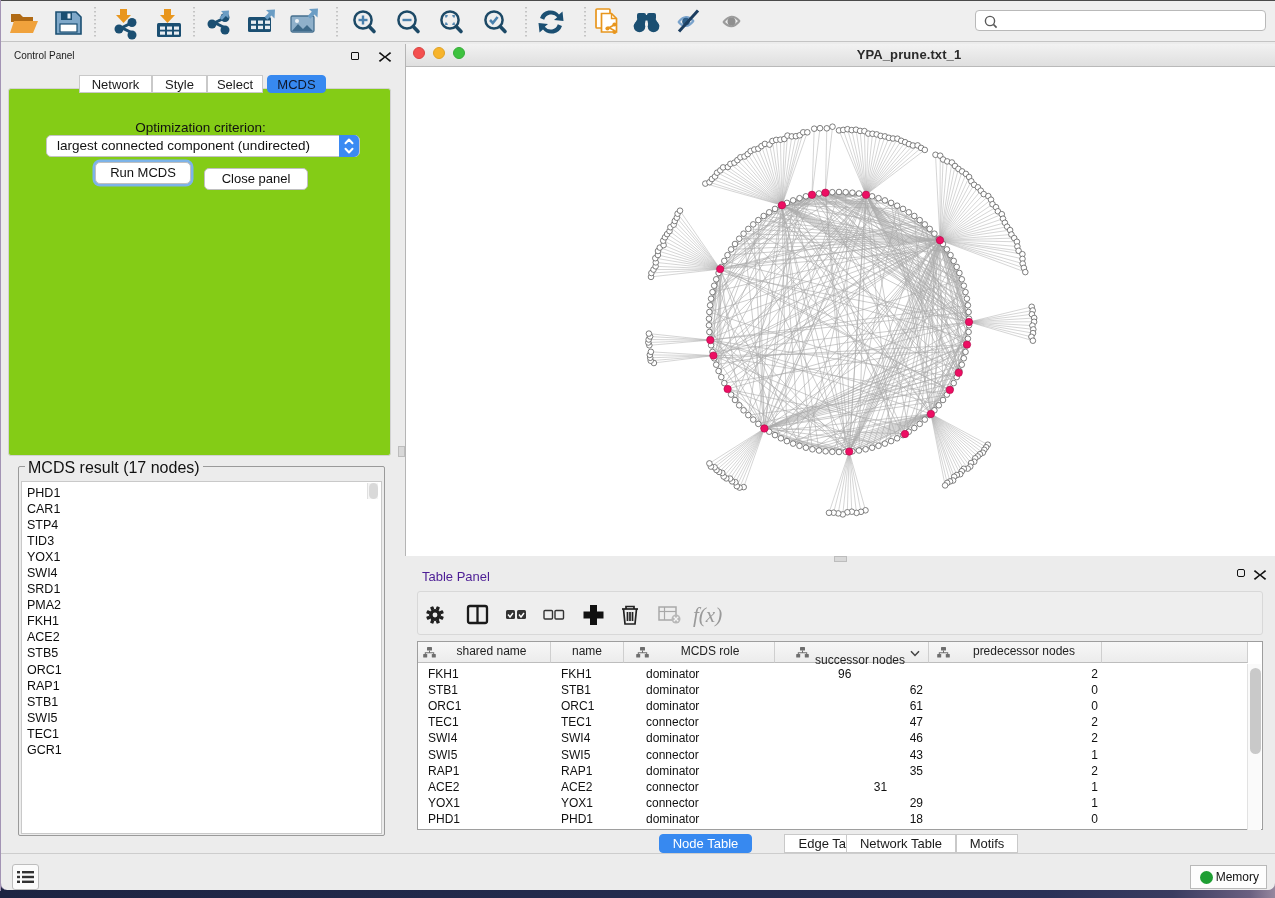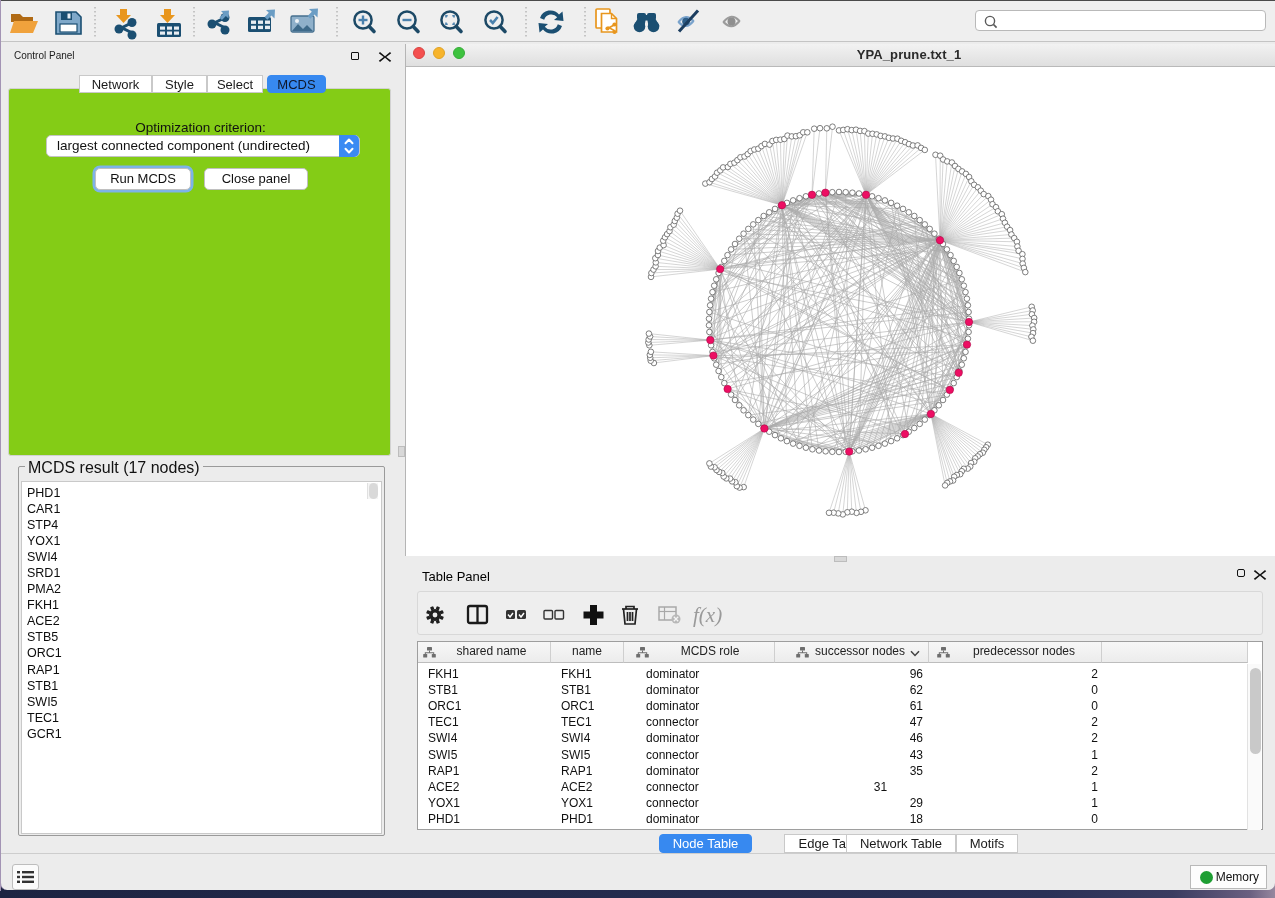--- a/index.html
+++ b/index.html
@@ -12,38 +12,38 @@
 #cp-title{position:absolute;left:13px;top:8px;font-size:10px;color:#1c1c1c}
 .winbtn{position:absolute;top:10px;width:8px;height:8px;border:1px solid #111}
 
 .tab{position:absolute;z-index:2;top:0;height:18px;background:#fff;border:1px solid #c9c9c9;font-size:13px;text-align:center;line-height:18px;color:#1a1a1a}
 .tab.sel{background:#3789f0;color:#0f172a;border:1px solid #3789f0;border-radius:4px}
 #cp-inner{position:absolute;left:7px;top:46px;width:383px;height:368px;background:#84cc16;border:1px solid #d2d2d2;border-radius:3px}
 #optlabel{position:absolute;left:0;top:31px;width:383px;text-align:center;font-size:13.5px;color:#111}
 #dropdown{position:absolute;left:37px;top:46px;width:314px;height:22px;background:#fff;border:1px solid #c4c4c4;border-radius:5px;font-size:13.5px;line-height:20px;color:#111}
 #dd-btn{position:absolute;right:0px;top:-1px;width:20px;height:22px;background:#3b8af3;border-radius:0 5px 5px 0}
 .btn{position:absolute;height:22px;background:#fff;border:1px solid #c0c0c0;border-radius:5px;font-size:13px;text-align:center;line-height:20px;color:#111}
-#runbtn{left:86px;top:79px;width:96px;box-shadow:0 0 0 2.5px #7db3e8}
+#runbtn{left:86px;top:73px;width:96px;box-shadow:0 0 0 2.5px #7db3e8}
 #closebtn{left:195px;top:79px;width:104px}
 
 #fs{position:absolute;left:17px;top:424px;width:367px;height:370px;border:1px solid #9a9a9a;border-radius:2px}
 #fs-legend{position:absolute;left:6px;top:-8px;background:#ececec;padding:0 3px;font-size:16px;color:#111}
 #fs-list{position:absolute;left:2px;top:14px;width:361px;height:353px;padding-top:3px;background:#fff;border:1px solid #c9c9c9;font-size:12.5px;color:#0d0d0d}
 #fs-list div{height:16.05px;line-height:16.05px;padding-left:5px}
 #fs-sb{position:absolute;right:3px;top:1px;width:11px;height:348px;background:#f5f5f5;border-left:1px solid #e0e0e0}
 #fs-thumb{position:absolute;left:1px;top:0px;width:9px;height:140px;background:#d9d9d9;border-radius:5px}
 
 #netwin{left:405px;top:44px;width:870px;height:512px;background:#fff;border-left:1px solid #b5b5b5}
 #nettitle{position:absolute;left:0;top:0;width:870px;height:23px;overflow:hidden;background:linear-gradient(#f2f2f2,#dfdfdf);border-bottom:1px solid #b9b9b9}
 #nettitle span{position:absolute;left:0;width:1006px;text-align:center;top:3px;font-size:13px;color:#2a2a2a;font-weight:bold;letter-spacing:0.1px}
 .tl{position:absolute;top:3px;width:12px;height:12px;border-radius:50%}
 #netcanvas{position:absolute;left:0;top:23px;width:870px;height:489px;background:#fff}
 
 #tpanel{left:405px;top:563px;width:870px;height:272px;background:#ececec}
-#tp-title{position:absolute;left:17px;top:6px;font-size:13px;color:#000000}
+#tp-title{position:absolute;left:17px;top:6px;font-size:13px;color:#4c1d95}
 #tp-toolbar{position:absolute;left:12px;top:28px;width:846px;height:44px;background:#eeeeee;border:1px solid #d8d8d8;border-radius:3px}
 #tp-table{position:absolute;left:12px;top:78px;width:846px;height:189px;background:#fff;border:1px solid #9e9e9e}
 .th{position:absolute;top:0;height:21px;background:linear-gradient(#f7f7f7,#ececec);border-right:1px solid #cfcfcf;border-bottom:1px solid #bdbdbd;font-size:12px;color:#222;text-align:center;line-height:18px}
 .tr{position:absolute;left:0;width:830px;height:16px;font-size:12px;color:#111}
 .td{position:absolute;top:1px}
 #tp-sb{position:absolute;right:1px;top:22px;width:14px;height:166px;background:#fafafa;border-left:1px solid #e2e2e2}
 #tp-thumb{position:absolute;left:1.5px;top:4px;width:11px;height:86px;background:#c9c9c9;border-radius:6px}
 
 .btab{position:absolute;top:834px;height:19px;background:#fff;border:1px solid #c9c9c9;font-size:13px;text-align:center;line-height:18px;color:#1a1a1a}
 .btab.sel{background:#3789f0;color:#fff;border-color:#3789f0;border-radius:4px}
@@ -190,20 +190,21 @@
           </svg></div></div>
 <div class="btn" id="runbtn">Run MCDS</div>
 <div class="btn" id="closebtn">Close panel</div>
 </div>
 <div id="fs">
       <div id="fs-legend">MCDS result (17 nodes)</div>
       <div id="fs-list">
 <div>PHD1</div>
 <div>CAR1</div>
 <div>STP4</div>
+<div>TID3</div>
 <div>YOX1</div>
 <div>SWI4</div>
 <div>SRD1</div>
 <div>PMA2</div>
 <div>FKH1</div>
 <div>ACE2</div>
 <div>STB5</div>
 <div>ORC1</div>
 <div>RAP1</div>
 <div>STB1</div>
@@ -1157,42 +1158,42 @@
       </div>
       <div class="th" style="left:357px;width:154px">
         <svg width="13" height="11" viewBox="0 0 13 11" style="position:absolute;left:21px;top:5px">
           <g fill="#6e6e6e">
             <rect x="4" y="0" width="5" height="3.6" rx="0.6"></rect>
             <rect x="0.2" y="7" width="4" height="3.6" rx="0.6"></rect>
             <rect x="8.8" y="7" width="4" height="3.6" rx="0.6"></rect>
             <path d="M6 3.6 h1 v1.7 h4.2 v1.9 h-1 v-0.9 h-7.4 v0.9 h-1 v-1.9 h4.2z"></path>
           </g>
         </svg>
-        <span style="display:block;padding-left:27px;padding-right:10px;">successor nodes</span>
+        <span style="display:block;padding-left:27px;padding-right:10px;margin-top:9px;">successor nodes</span>
         <svg width="10" height="7" viewBox="0 0 10 7" style="position:absolute;right:8px;top:8px">
           <path d="M1 1.2 L5 5.5 L9 1.2" stroke="#444" stroke-width="1.5" fill="none"></path>
         </svg>
       </div>
       <div class="th" style="left:511px;width:173px">
         <svg width="13" height="11" viewBox="0 0 13 11" style="position:absolute;left:8px;top:5px">
           <g fill="#6e6e6e">
             <rect x="4" y="0" width="5" height="3.6" rx="0.6"></rect>
             <rect x="0.2" y="7" width="4" height="3.6" rx="0.6"></rect>
             <rect x="8.8" y="7" width="4" height="3.6" rx="0.6"></rect>
             <path d="M6 3.6 h1 v1.7 h4.2 v1.9 h-1 v-0.9 h-7.4 v0.9 h-1 v-1.9 h4.2z"></path>
           </g>
         </svg>
         <span style="display:block;padding-left:18px;">predecessor nodes</span>
       </div>
       <div class="th" style="left:684px;width:146px"></div>
       <div class="tr" style="top:24px">
         <span class="td" style="left:10px">FKH1</span>
         <span class="td" style="left:143px">FKH1</span>
         <span class="td" style="left:228px">dominator</span>
-        <span class="td" style="left:420px;width:85px;text-align:right">96</span>
+        <span class="td" style="left:420px;width:85px;text-align:left">96</span>
         <span class="td" style="left:595px;width:85px;text-align:right">2</span>
       </div>
       <div class="tr" style="top:40.1px">
         <span class="td" style="left:10px">STB1</span>
         <span class="td" style="left:143px">STB1</span>
         <span class="td" style="left:228px">dominator</span>
         <span class="td" style="left:420px;width:85px;text-align:right">62</span>
         <span class="td" style="left:595px;width:85px;text-align:right">0</span>
       </div>
       <div class="tr" style="top:56.2px">

